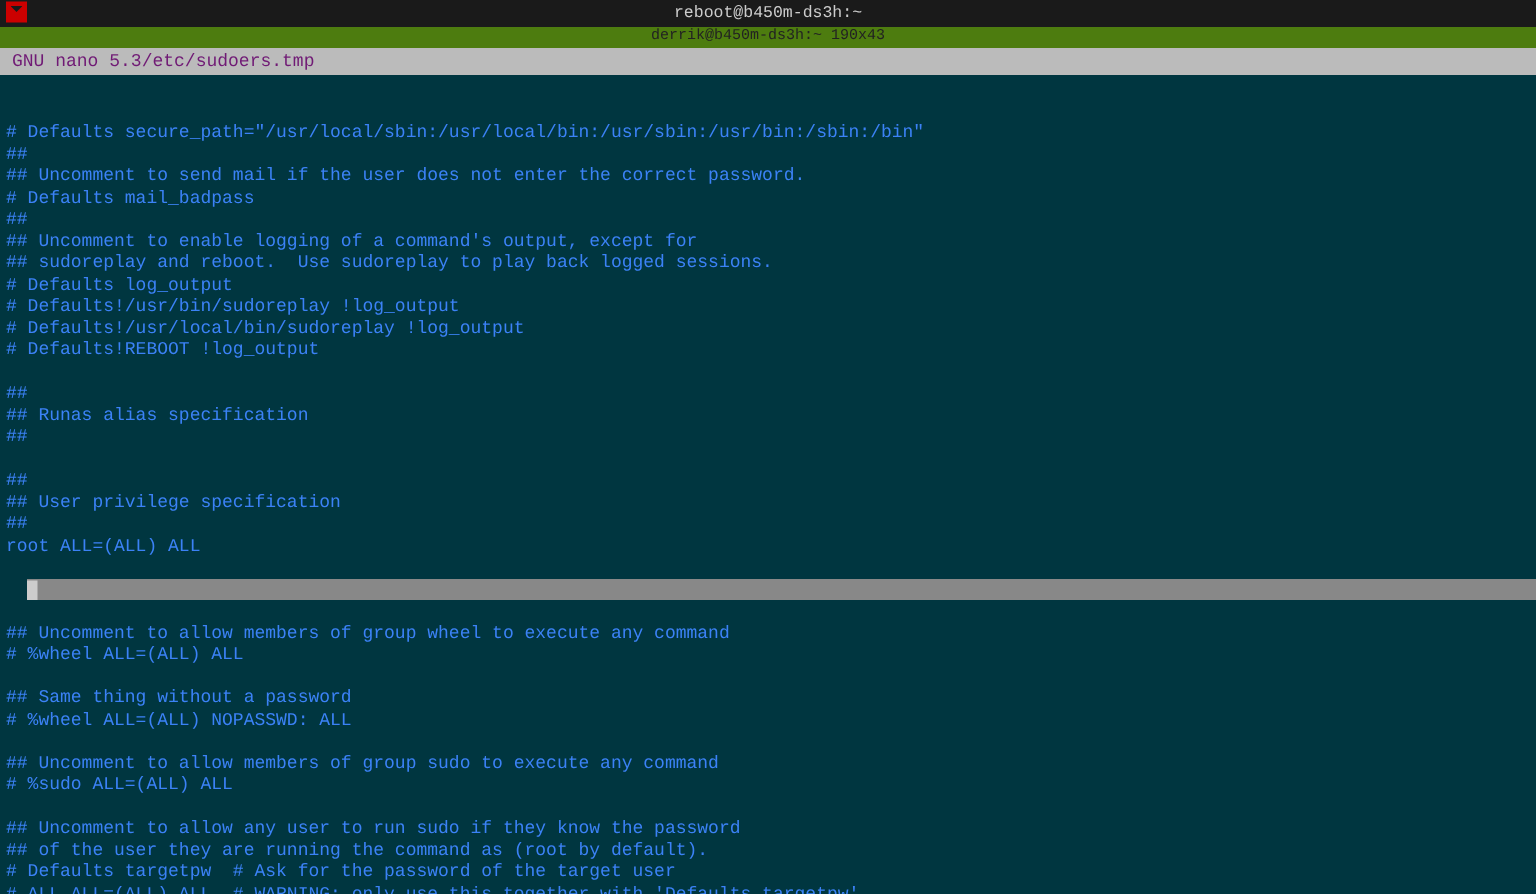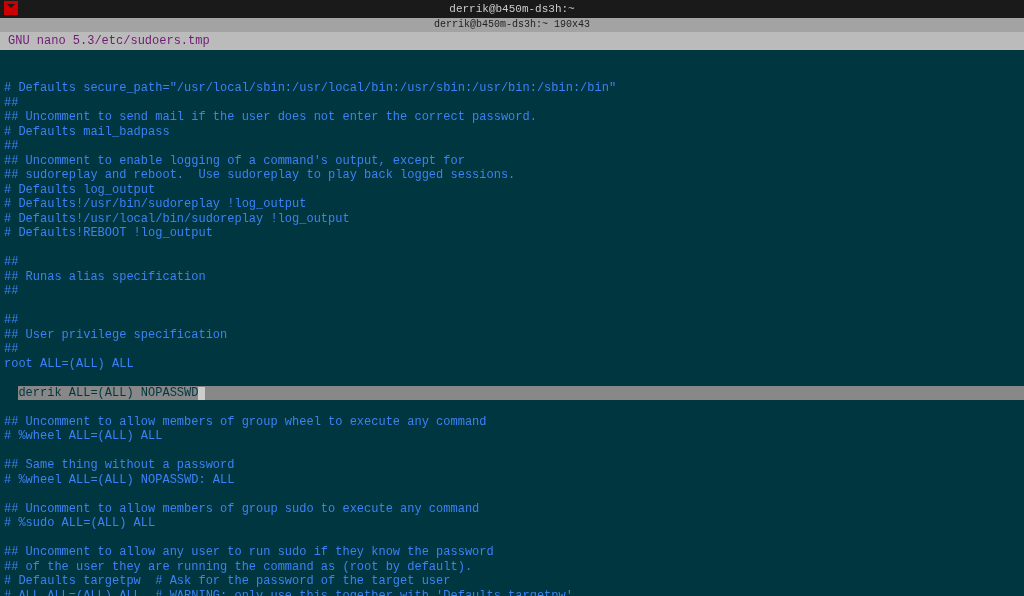--- a/index.html
+++ b/index.html
@@ -19,21 +19,21 @@
     .titlebar {
       background: #1a1a1a;
       color: #ccc;
       text-align: center;
       padding: 2px 0;
       font-size: 11px;
       height: 18px;
       line-height: 14px;
     }
     .redbar {
-      background: #a3a3a3;
+      background: #4d7c0f;
       color: #222;
       text-align: center;
       font-size: 10px;
       padding: 1px 0;
       height: 14px;
       line-height: 12px;
     }
     .app-logo {
       position: absolute;
       left: 4px;
@@ -88,29 +88,29 @@
       width: 7px;
       height: 13px;
       vertical-align: bottom;
     }
   </style>
 </head>
 <body>
 
 <div class="titlebar">
   <div class="app-logo"></div>
-  <span>derrik@b450m-ds3h:~</span>
+  <span>reboot@b450m-ds3h:~</span>
 </div>
 
 <div class="redbar">
   <span>derrik@b450m-ds3h:~ 190x43</span>
 </div>
 
 <div class="statusbar">
   <span class="status-left">GNU nano 5.3</span>
   <span class="status-center">/etc/sudoers.tmp</span>
 </div>
 
 <div class="editor">
   <div id="lines-before"><div class="line"># Defaults secure_path="/usr/local/sbin:/usr/local/bin:/usr/sbin:/usr/bin:/sbin:/bin"</div><div class="line">##</div><div class="line">## Uncomment to send mail if the user does not enter the correct password.</div><div class="line"># Defaults mail_badpass</div><div class="line">##</div><div class="line">## Uncomment to enable logging of a command's output, except for</div><div class="line">## sudoreplay and reboot.  Use sudoreplay to play back logged sessions.</div><div class="line"># Defaults log_output</div><div class="line"># Defaults!/usr/bin/sudoreplay !log_output</div><div class="line"># Defaults!/usr/local/bin/sudoreplay !log_output</div><div class="line"># Defaults!REBOOT !log_output</div><div class="line"> </div><div class="line">##</div><div class="line">## Runas alias specification</div><div class="line">##</div><div class="line"> </div><div class="line">##</div><div class="line">## User privilege specification</div><div class="line">##</div><div class="line">root ALL=(ALL) ALL</div></div>
-  <div class="highlighted-line"><span>derrik ALL=(ALL) NOPASSWD</span><span class="cursor-block"></span></div>
+  <div class="highlighted-line"><span class="cursor-block"></span></div>
   <div id="lines-after"><div class="line">## Uncomment to allow members of group wheel to execute any command</div><div class="line"># %wheel ALL=(ALL) ALL</div><div class="line"> </div><div class="line">## Same thing without a password</div><div class="line"># %wheel ALL=(ALL) NOPASSWD: ALL</div><div class="line"> </div><div class="line">## Uncomment to allow members of group sudo to execute any command</div><div class="line"># %sudo ALL=(ALL) ALL</div><div class="line"> </div><div class="line">## Uncomment to allow any user to run sudo if they know the password</div><div class="line">## of the user they are running the command as (root by default).</div><div class="line"># Defaults targetpw  # Ask for the password of the target user</div><div class="line"># ALL ALL=(ALL) ALL  # WARNING: only use this together with 'Defaults targetpw'</div></div>
 </div>
 
 </body></html>

